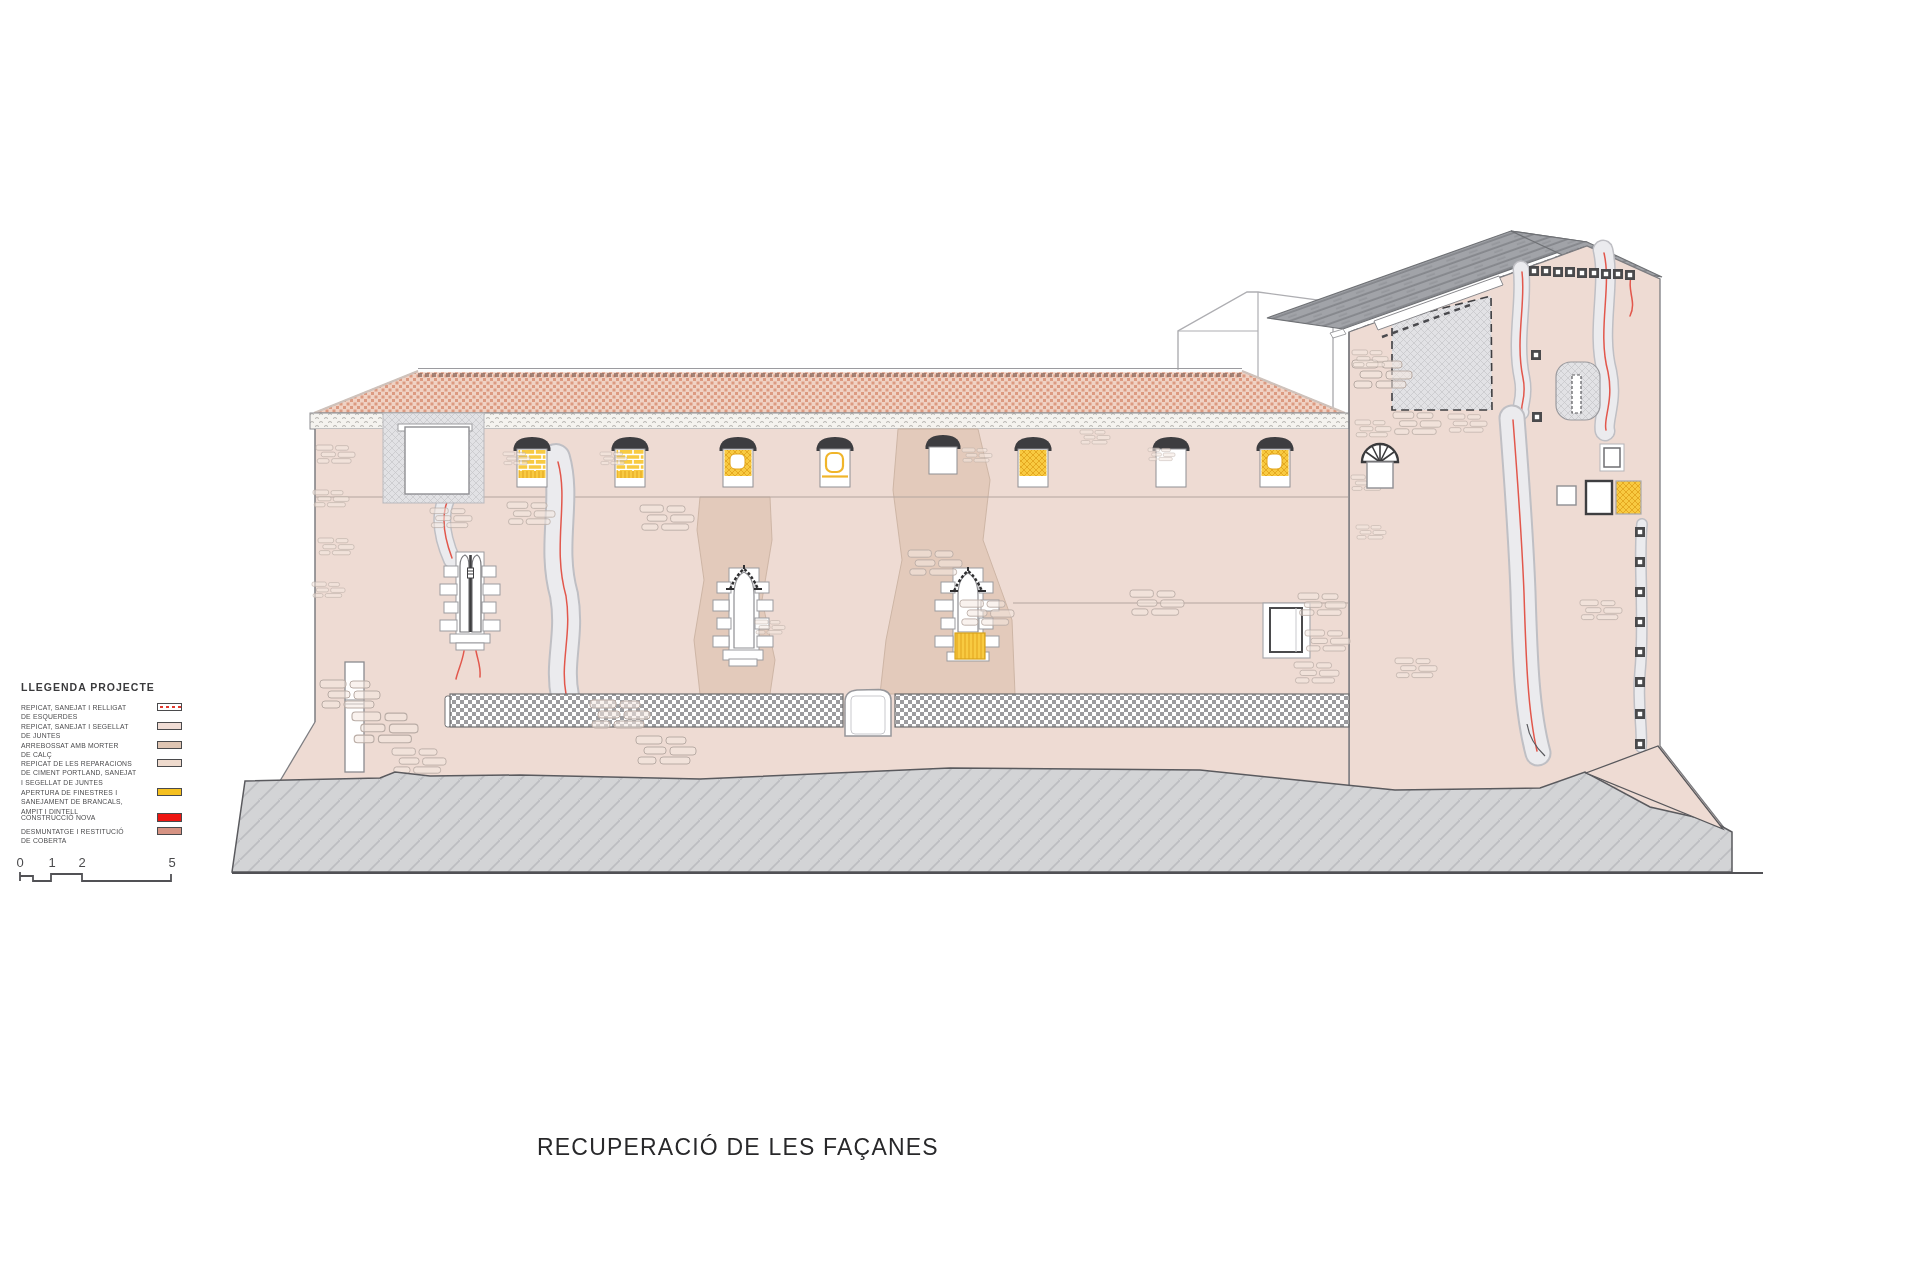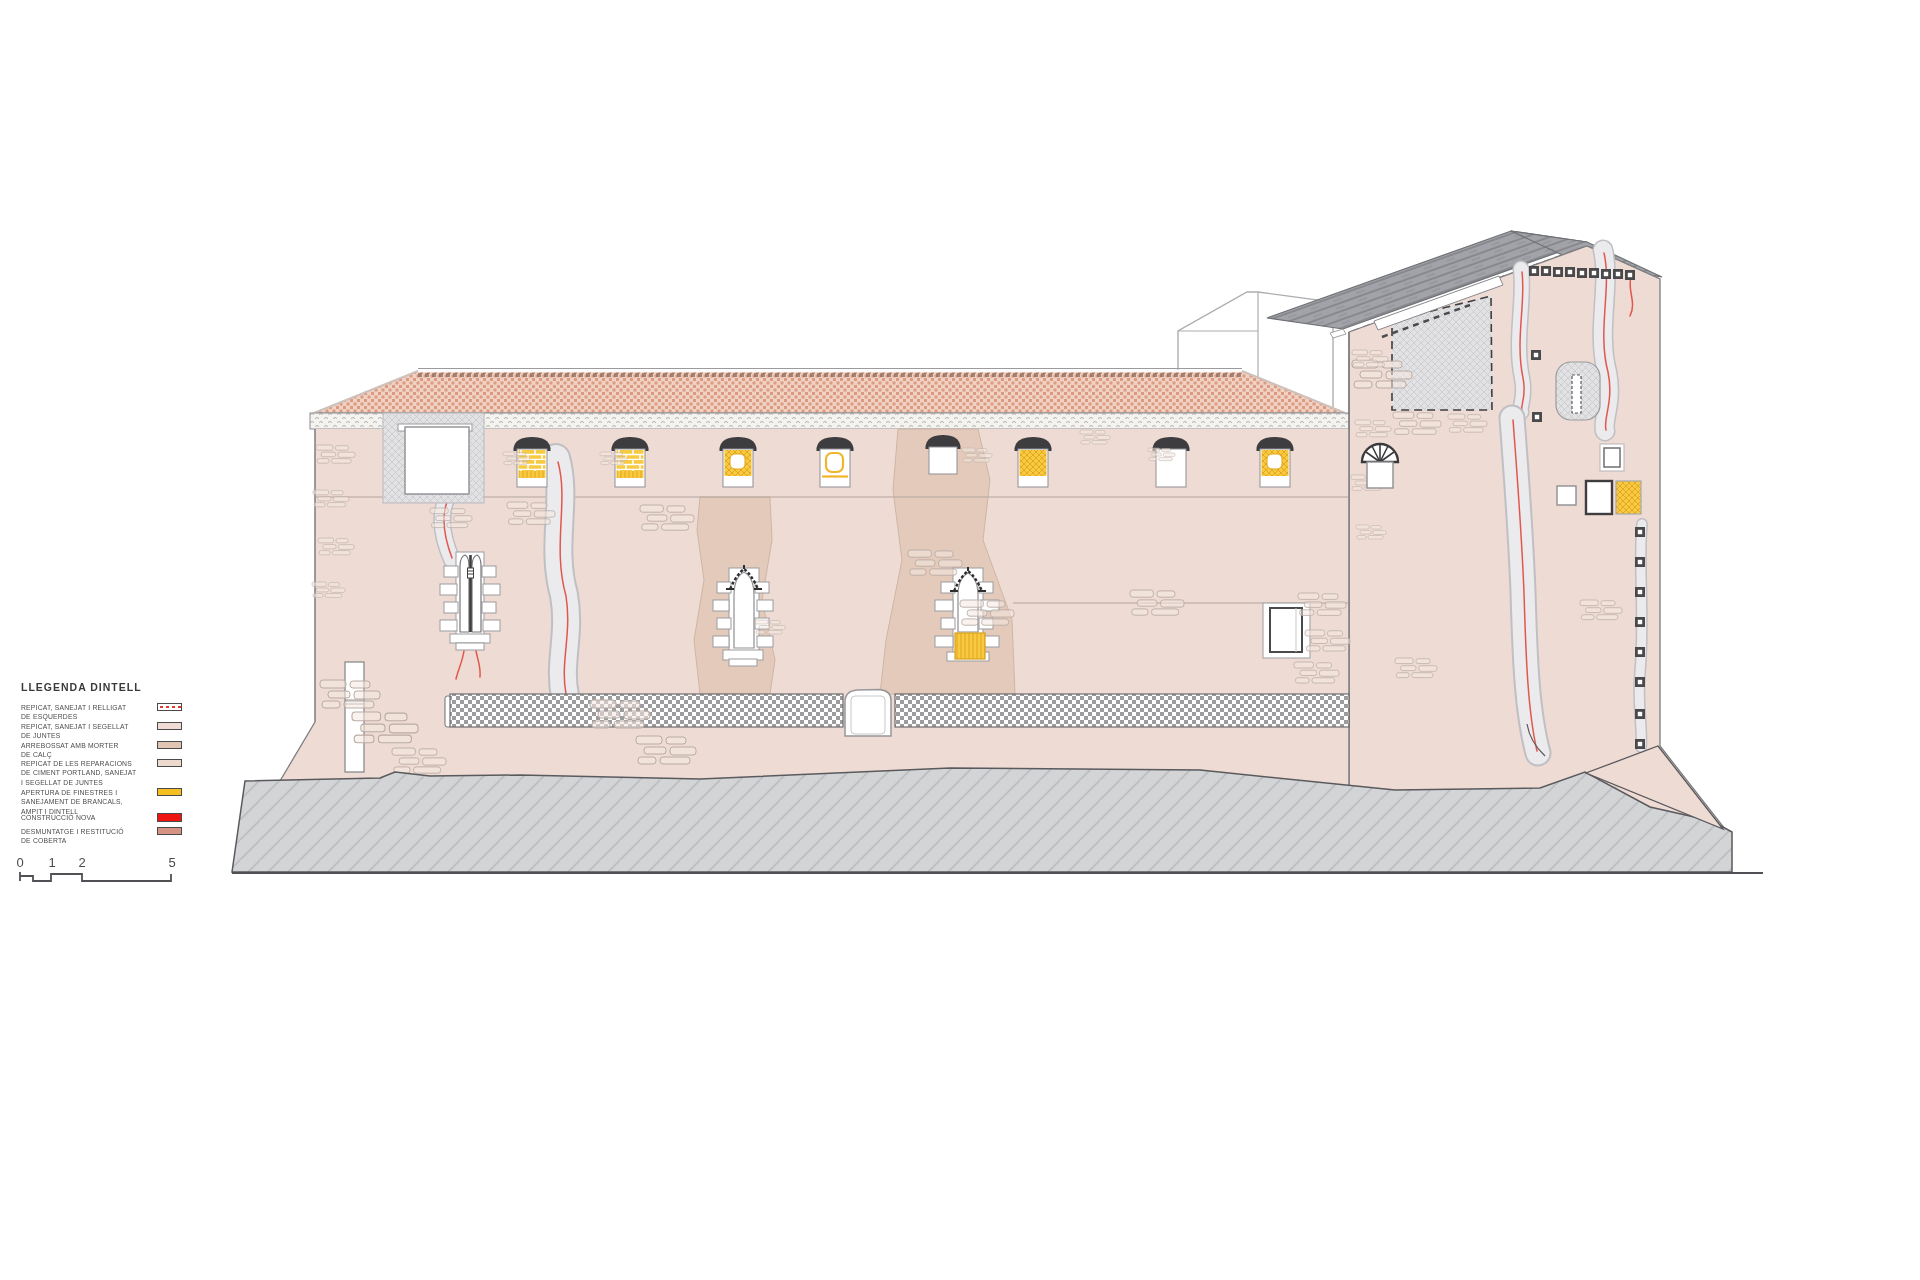--- a/index.html
+++ b/index.html
@@ -387,21 +387,21 @@
   <path d="M1545,756 Q1530,742 1527,724" fill="none" stroke="#58585c" stroke-width="1.2"></path>
 </g>
 
 <line x1="232" y1="873" x2="1763" y2="873" stroke="#515155" stroke-width="2.2"></line>
 
 <g>
   <path d="M20,872 V881 M20,876 H33 V881 H51 V874 H82 V881 H171 V874" fill="none" stroke="#515155" stroke-width="1.8"></path>
 </g>
 </svg>
 
-<div class="legend-title">LLEGENDA DINTELL</div>
+<div class="legend-title">LLEGENDA PROJECTE</div>
 
 <div class="legend-row" style="top:703px">
   <div class="legend-label">REPICAT, SANEJAT I RELLIGAT
 DE ESQUERDES</div>
   <div class="swatch crack" style="background-color: rgb(255, 255, 255);"></div>
 </div>
 <div class="legend-row" style="top:722px">
   <div class="legend-label">REPICAT, SANEJAT I SEGELLAT
 DE JUNTES</div>
   <div class="swatch" style="background-color: rgb(240, 220, 212);"></div>
@@ -431,14 +431,15 @@
   <div class="legend-label">DESMUNTATGE I RESTITUCIÓ
 DE COBERTA</div>
   <div class="swatch" style="background-color: rgb(214, 147, 131);"></div>
 </div>
 
 <span class="scale-num" style="left:20px">0</span>
 <span class="scale-num" style="left:52px">1</span>
 <span class="scale-num" style="left:82px">2</span>
 <span class="scale-num" style="left:172px">5</span>
 
+<div class="title-sub">RECUPERACIÓ DE LES FAÇANES</div>
 
 </div>
 
 </body></html>

